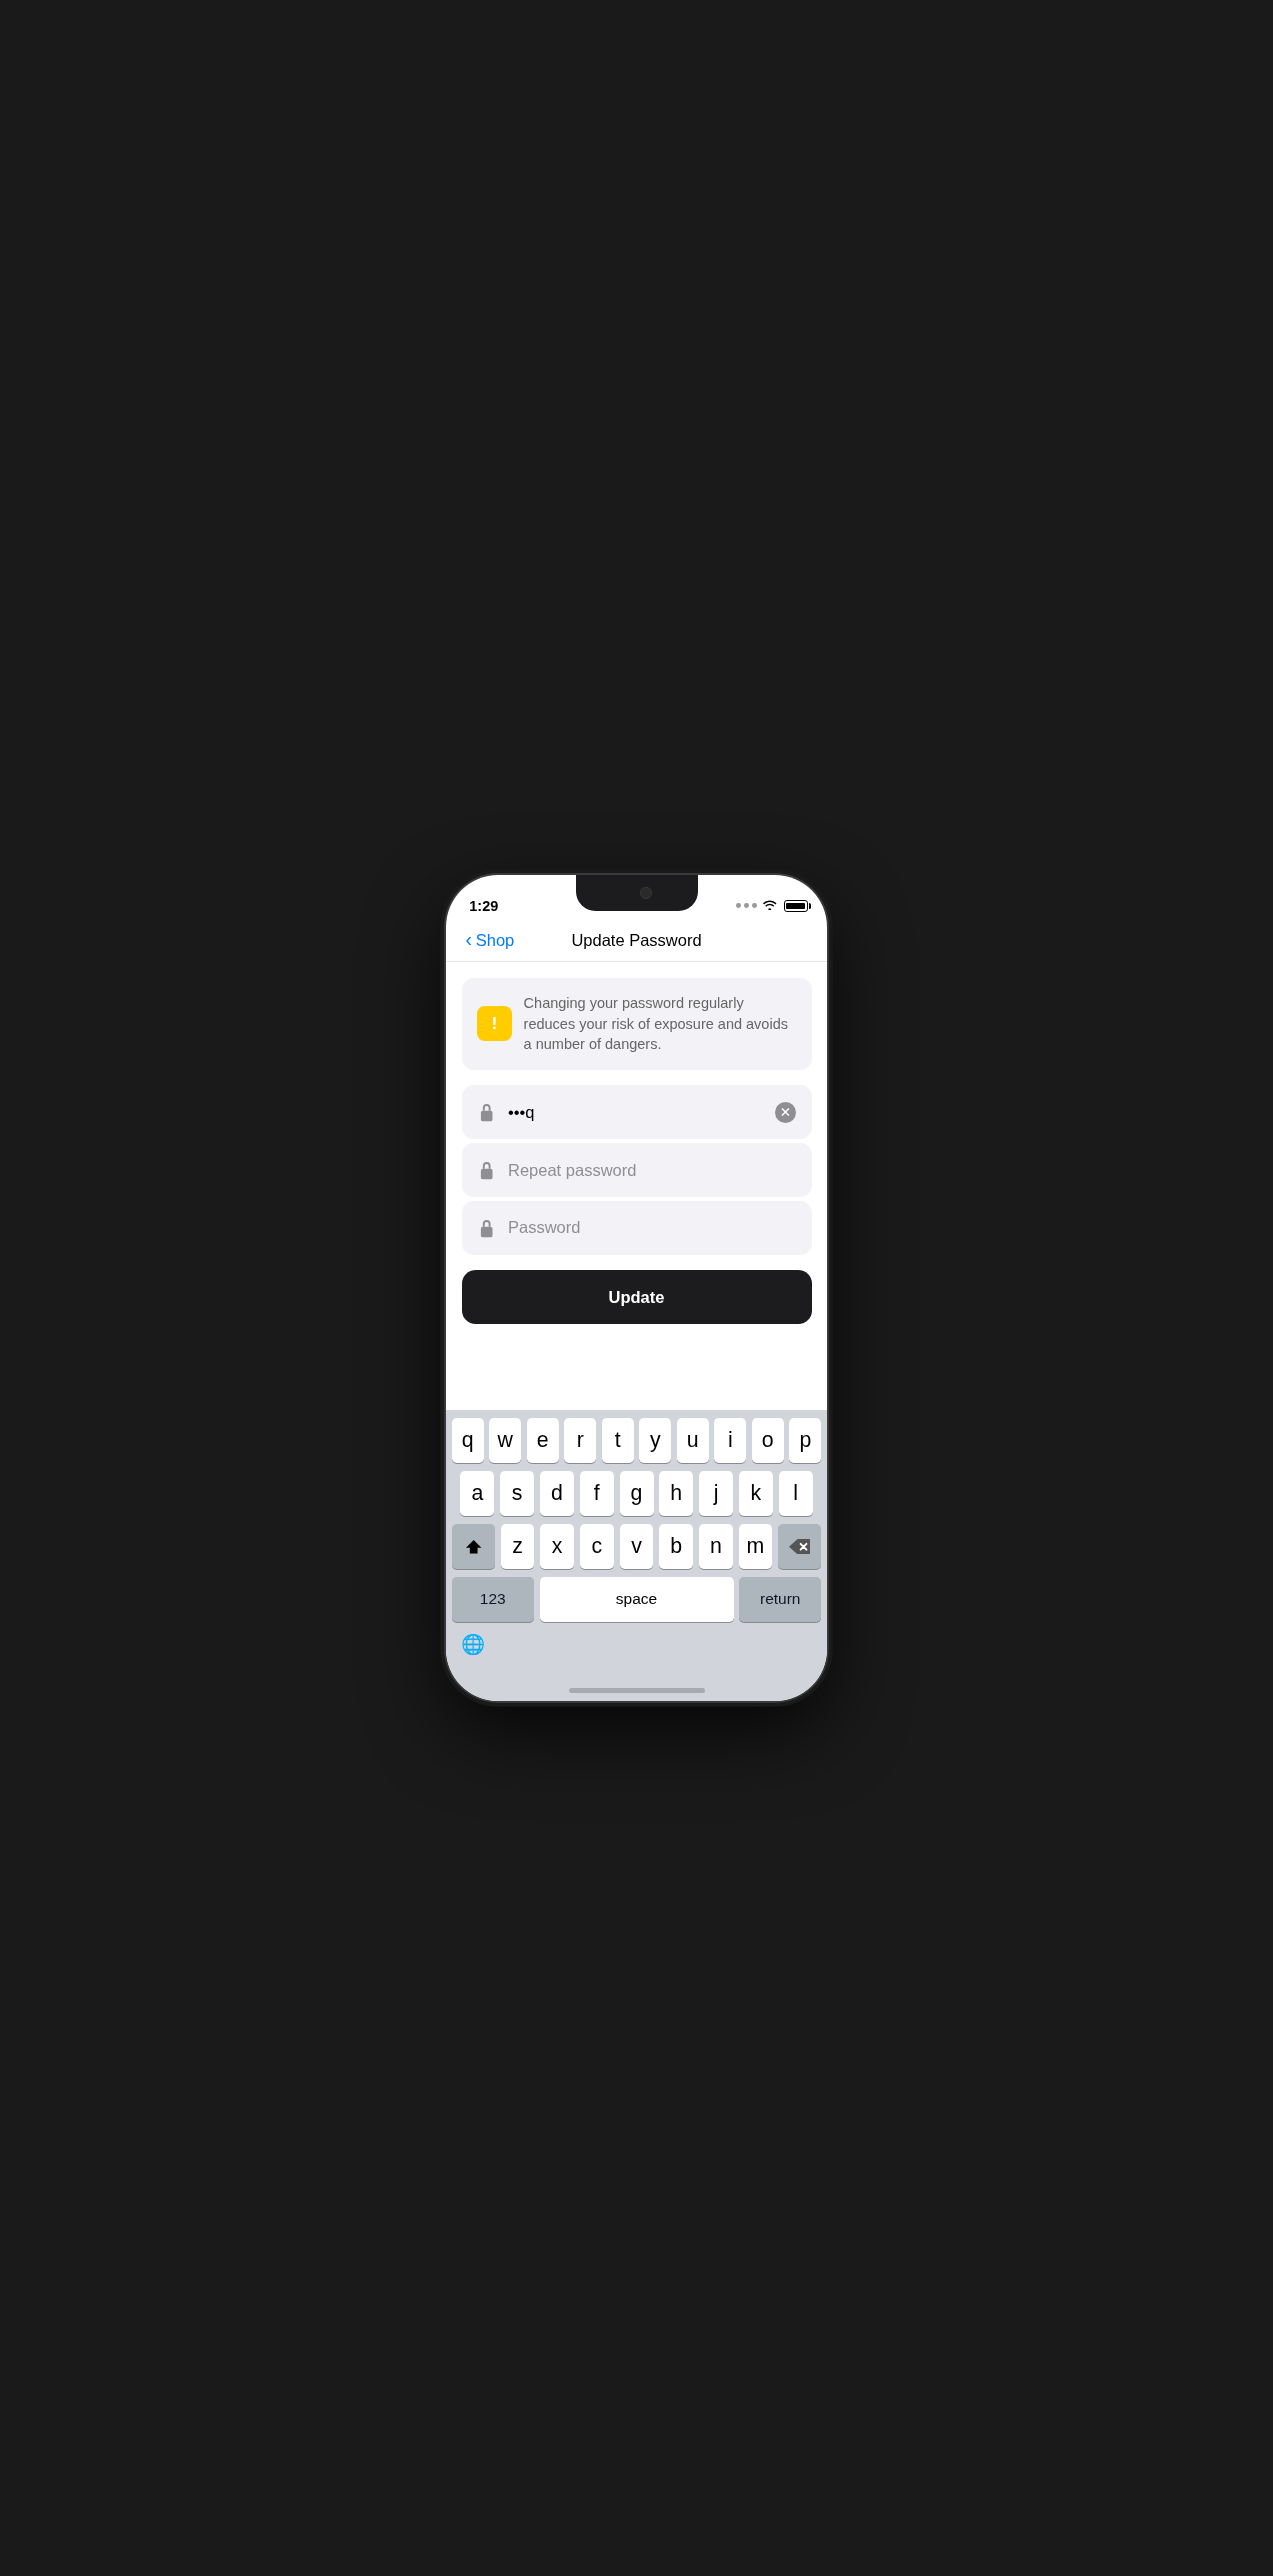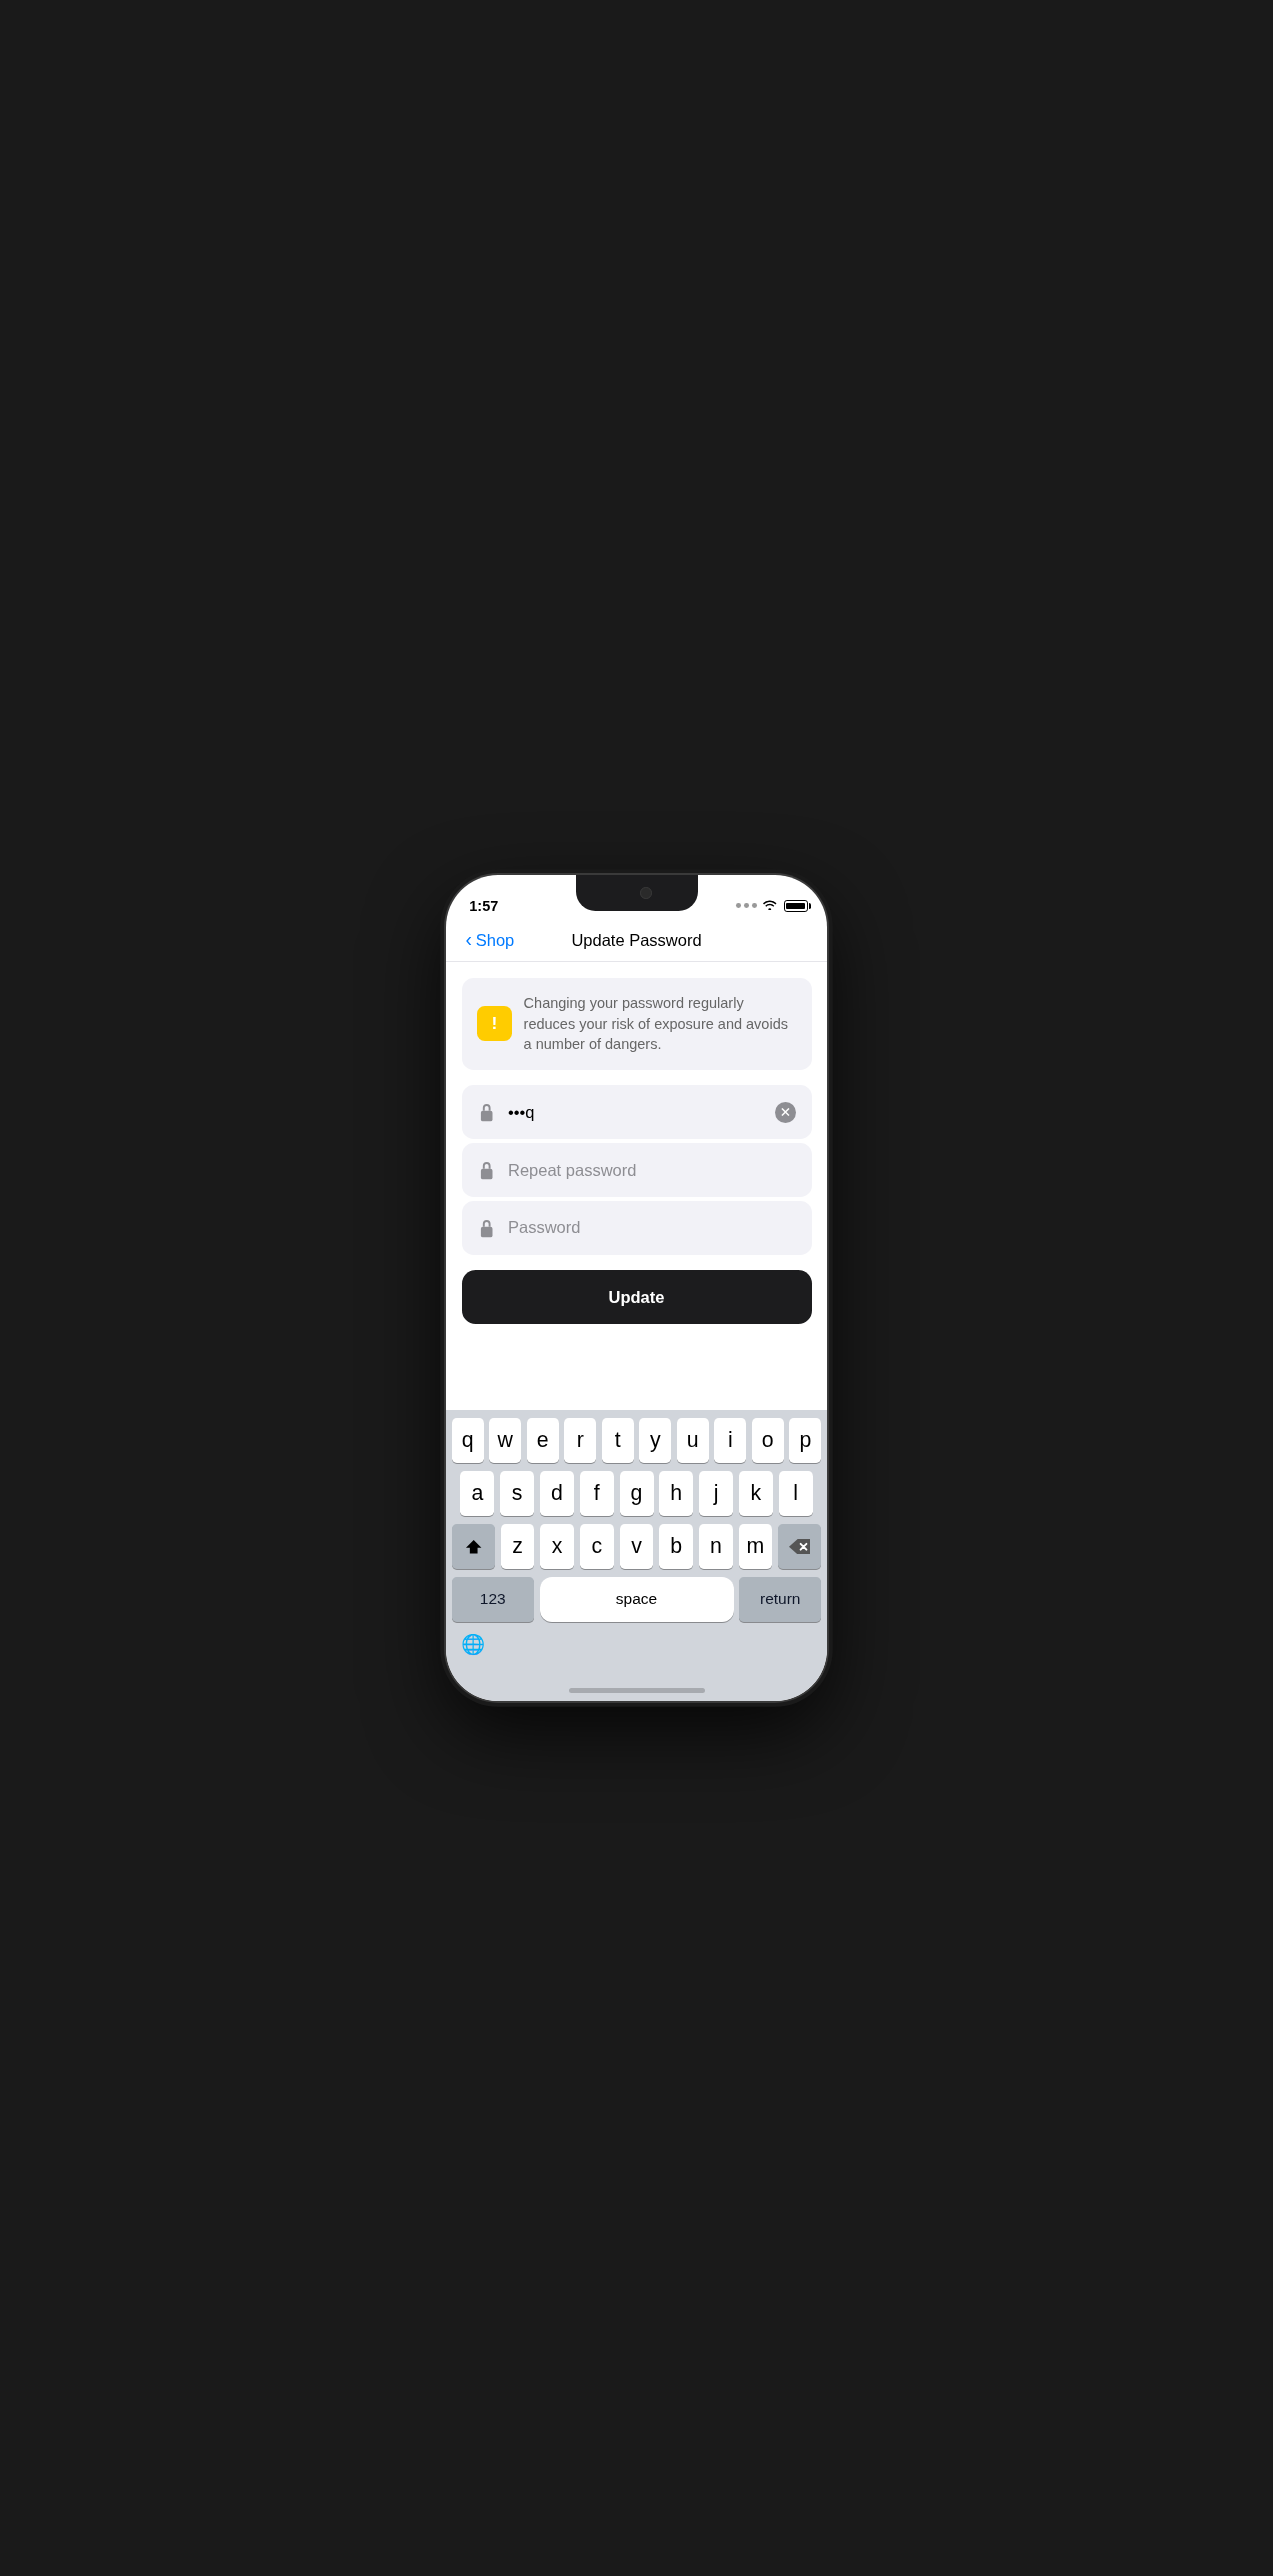--- a/index.html
+++ b/index.html
@@ -336,21 +336,20 @@
     .key-numbers {
       max-width: 87px;
       font-size: 15.5px;
     }
 
     .key-space {
       flex: 4;
       background: #fff;
       max-width: 194px;
       font-size: 15.5px;
-      border-radius: 12px;
     }
 
     .key-return {
       max-width: 87px;
       font-size: 15.5px;
     }
 
     .keyboard-bottom {
       display: flex;
       align-items: center;
@@ -390,21 +389,21 @@
 </head>
 <body>
 
 <div class="phone-frame">
   <div class="notch">
     <div class="notch-camera"></div>
   </div>
   <div class="phone-screen">
 
     <div class="status-bar">
-      <span class="status-time">1:57</span>
+      <span class="status-time">1:29</span>
       <div class="status-icons">
         <div class="signal-dots">
           <div class="signal-dot"></div>
           <div class="signal-dot"></div>
           <div class="signal-dot"></div>
         </div>
         <span class="wifi-icon">
           <svg width="15.5" height="11.6" viewBox="0 0 16 12" fill="none">
             <path d="M8 9.5a1.5 1.5 0 110 3 1.5 1.5 0 010-3z" fill="#000"></path>
             <path d="M8 6.5c1.4 0 2.7.6 3.6 1.5l1.1-1.1A6.5 6.5 0 008 5a6.5 6.5 0 00-4.7 1.9L4.4 8A4.5 4.5 0 018 6.5z" fill="#000"></path>

